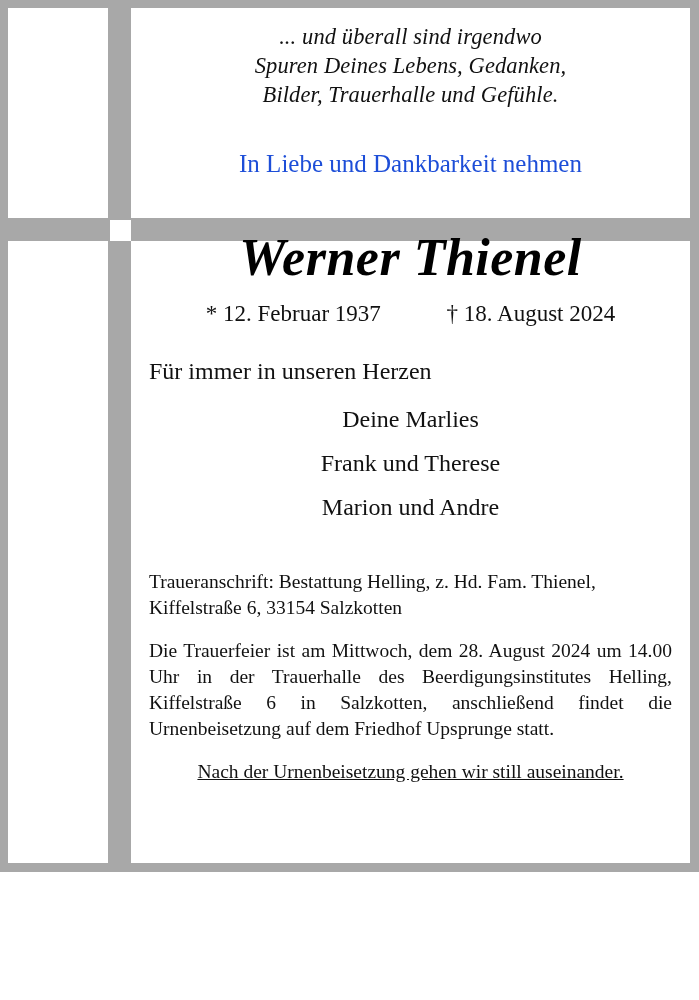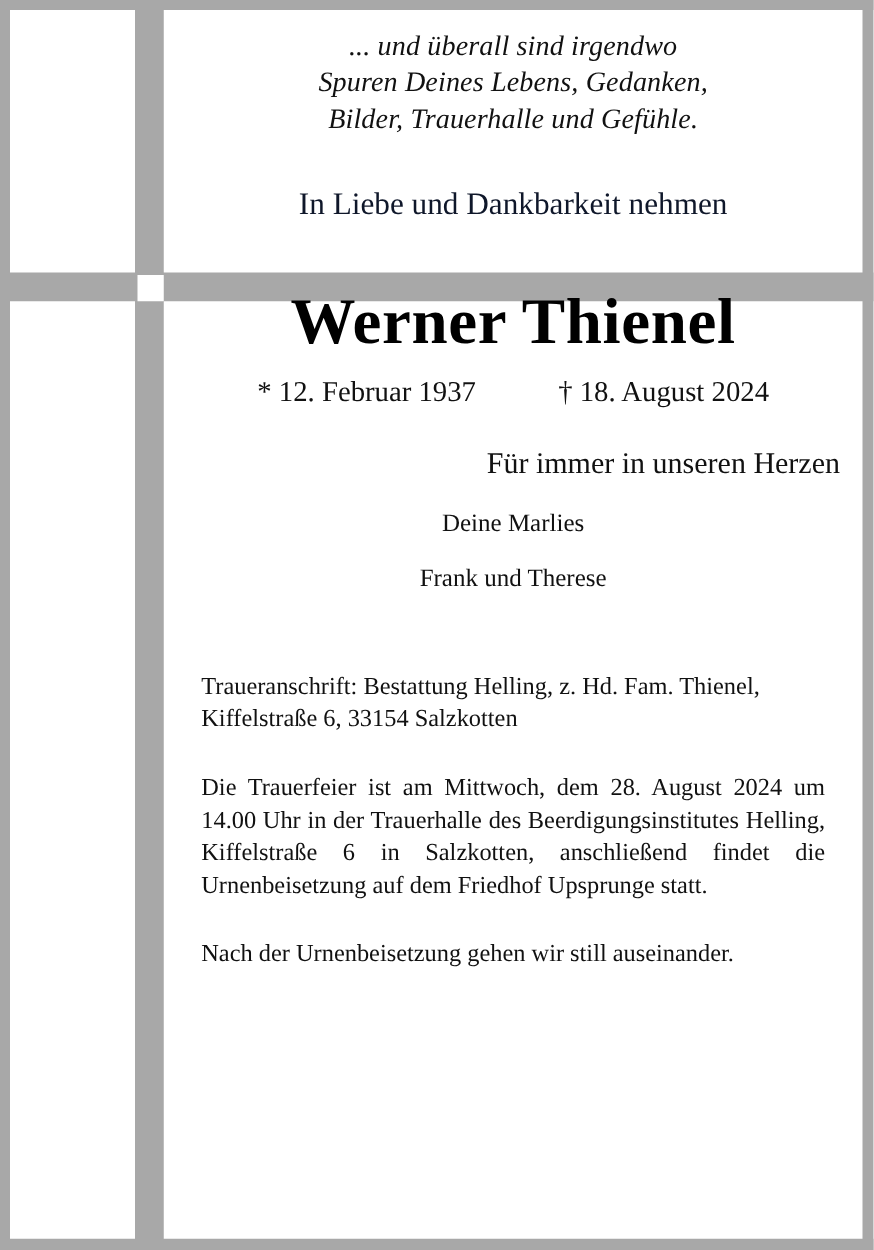--- a/index.html
+++ b/index.html
@@ -10,21 +10,21 @@
   }
   body {
     font-family: "Liberation Serif", "DejaVu Serif", serif;
     -webkit-font-smoothing: antialiased;
   }
 
   
   .notice {
     position: relative;
     width: 699px;
-    height: 1000px;
+    height: 872px;
     background: #ffffff;
     box-sizing: border-box;
     overflow: hidden;
   }
 
   
   .edge { position: absolute; background: #a8a8a8; }
   .edge-top    { left: 0;  top: 0;    width: 699px; height: 8px; }
   .edge-bottom { left: 0;  bottom: 0; width: 699px; height: 9px; }
   .edge-left   { left: 0;  top: 0;    width: 8px;   height: 1000px; }
@@ -79,91 +79,92 @@
     color: #111111;
     letter-spacing: 0.1px;
   }
   .quote-line { display: block; white-space: nowrap; }
 
   .farewell {
     margin: 0;
     padding-top: 38px;
     font-size: 25px;
     line-height: 34px;
-    color: #0f172a;
+    color: #1d4ed8;
   }
   .farewell-line { display: block; white-space: nowrap; }
 
   
   .name {
     margin: 0;
     padding-top: 48px;
     text-align: center;
     font-size: 52px;
     font-weight: bold;
     line-height: 58px;
     letter-spacing: 0.5px;
     color: #000000;
     white-space: nowrap;
+    font-style: italic;
   }
 
   .dates {
     margin: 0;
     padding-top: 12px;
     text-align: center;
     font-size: 23px;
     line-height: 30px;
     color: #111111;
     white-space: nowrap;
   }
   .date-birth { display: inline-block; }
   .date-death { display: inline-block; margin-left: 60px; }
 
   
   .dedication {
     margin: 0;
     padding-top: 26px;
-    text-align: right;
+    text-align: left;
     font-size: 24px;
     line-height: 32px;
     color: #111111;
     white-space: nowrap;
   }
 
   .survivors {
     margin: 0;
     padding: 0;
     list-style: none;
     text-align: center;
   }
   .survivor {
-    font-size: 20px;
+    font-size: 24px;
     line-height: 44px;
     color: #111111;
     white-space: nowrap;
   }
   .survivor:first-child { padding-top: 10px; }
   .survivor-wide { letter-spacing: -0.1px; }
 
   
   .details { padding-top: 40px; }
 
   .details p {
-    margin: 12px;
+    margin: 0;
     font-size: 19.5px;
     line-height: 26px;
     color: #111111;
   }
   .address { text-align: left; }
   .ceremony {
     padding-top: 17px;
     text-align: justify;
     text-justify: inter-word;
   }
-  .closing { padding-top: 17px; text-align: left; }
+  .closing { padding-top: 17px; text-align: center; text-decoration: underline; }
 </style>
 </head>
 <body>
 
 <div class="notice">
 
   <div class="edge edge-top"></div>
   <div class="edge edge-bottom"></div>
   <div class="edge edge-left"></div>
   <div class="edge edge-right"></div>
@@ -191,20 +192,21 @@
     <p class="dates">
       <span class="date-birth">* 12. Februar 1937</span>
       <span class="date-death">† 18. August 2024</span>
     </p>
 
     <p class="dedication">Für immer in unseren Herzen</p>
 
     <ul class="survivors">
       <li class="survivor">Deine Marlies</li>
       <li class="survivor">Frank und Therese</li>
+      <li class="survivor">Marion und Andre</li>
     </ul>
 
     <div class="details">
       <p class="address">Traueranschrift: Bestattung Helling, z. Hd. Fam. Thienel, Kiffelstraße 6, 33154 Salzkotten</p>
       <p class="ceremony">Die Trauerfeier ist am Mittwoch, dem 28. August 2024 um 14.00 Uhr in der Trauerhalle des Beerdigungsinstitutes Helling, Kiffelstraße 6 in Salzkotten, anschließend findet die Urnenbeisetzung auf dem Friedhof Upsprunge statt.</p>
       <p class="closing">Nach der Urnenbeisetzung gehen wir still auseinander.</p>
     </div>
 
   </div>
 </div>

